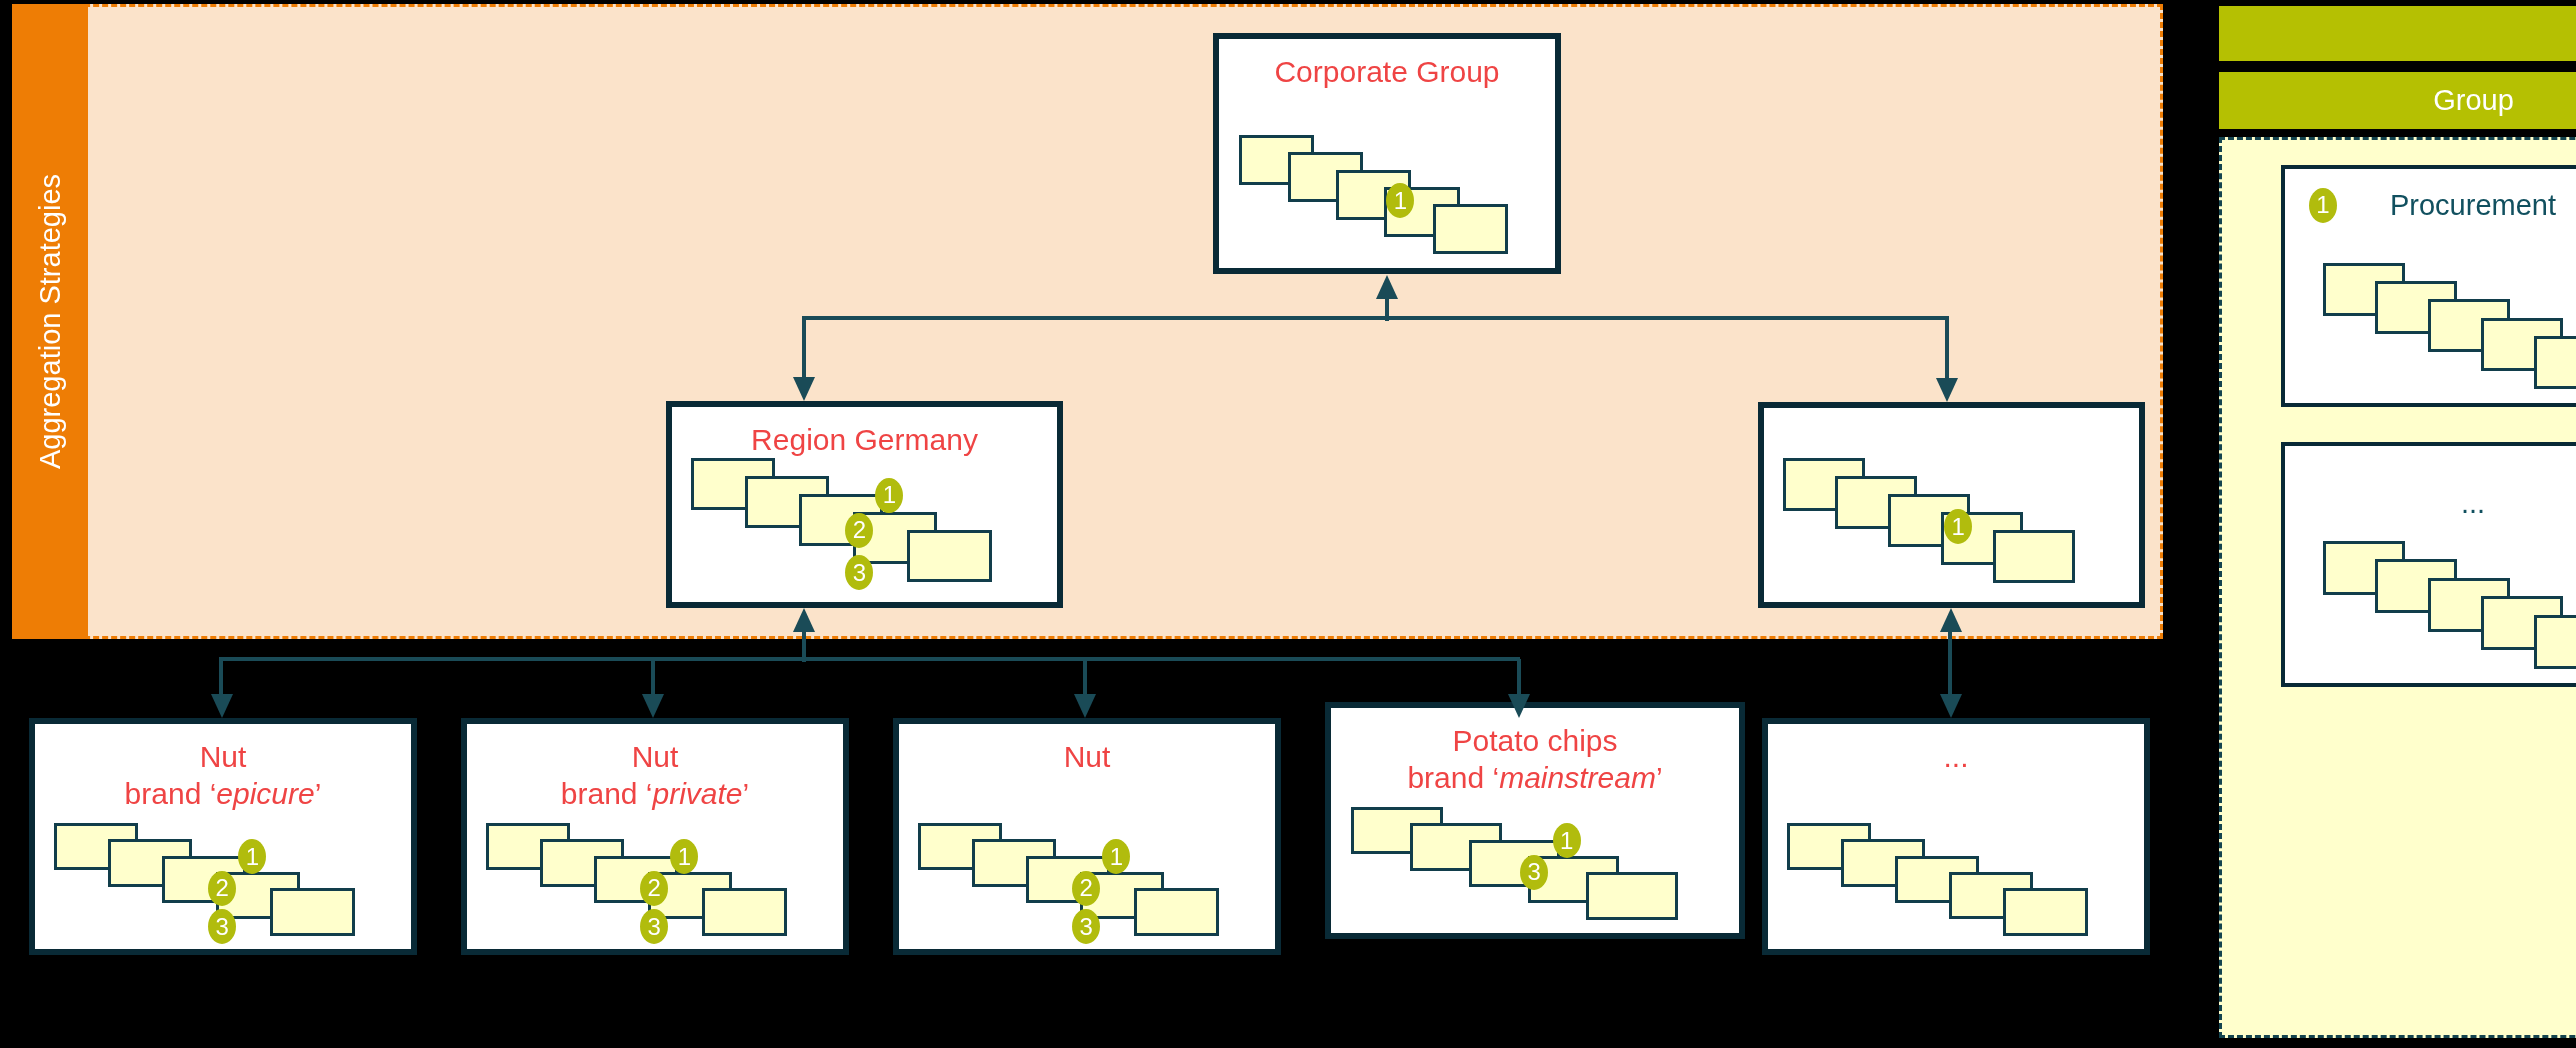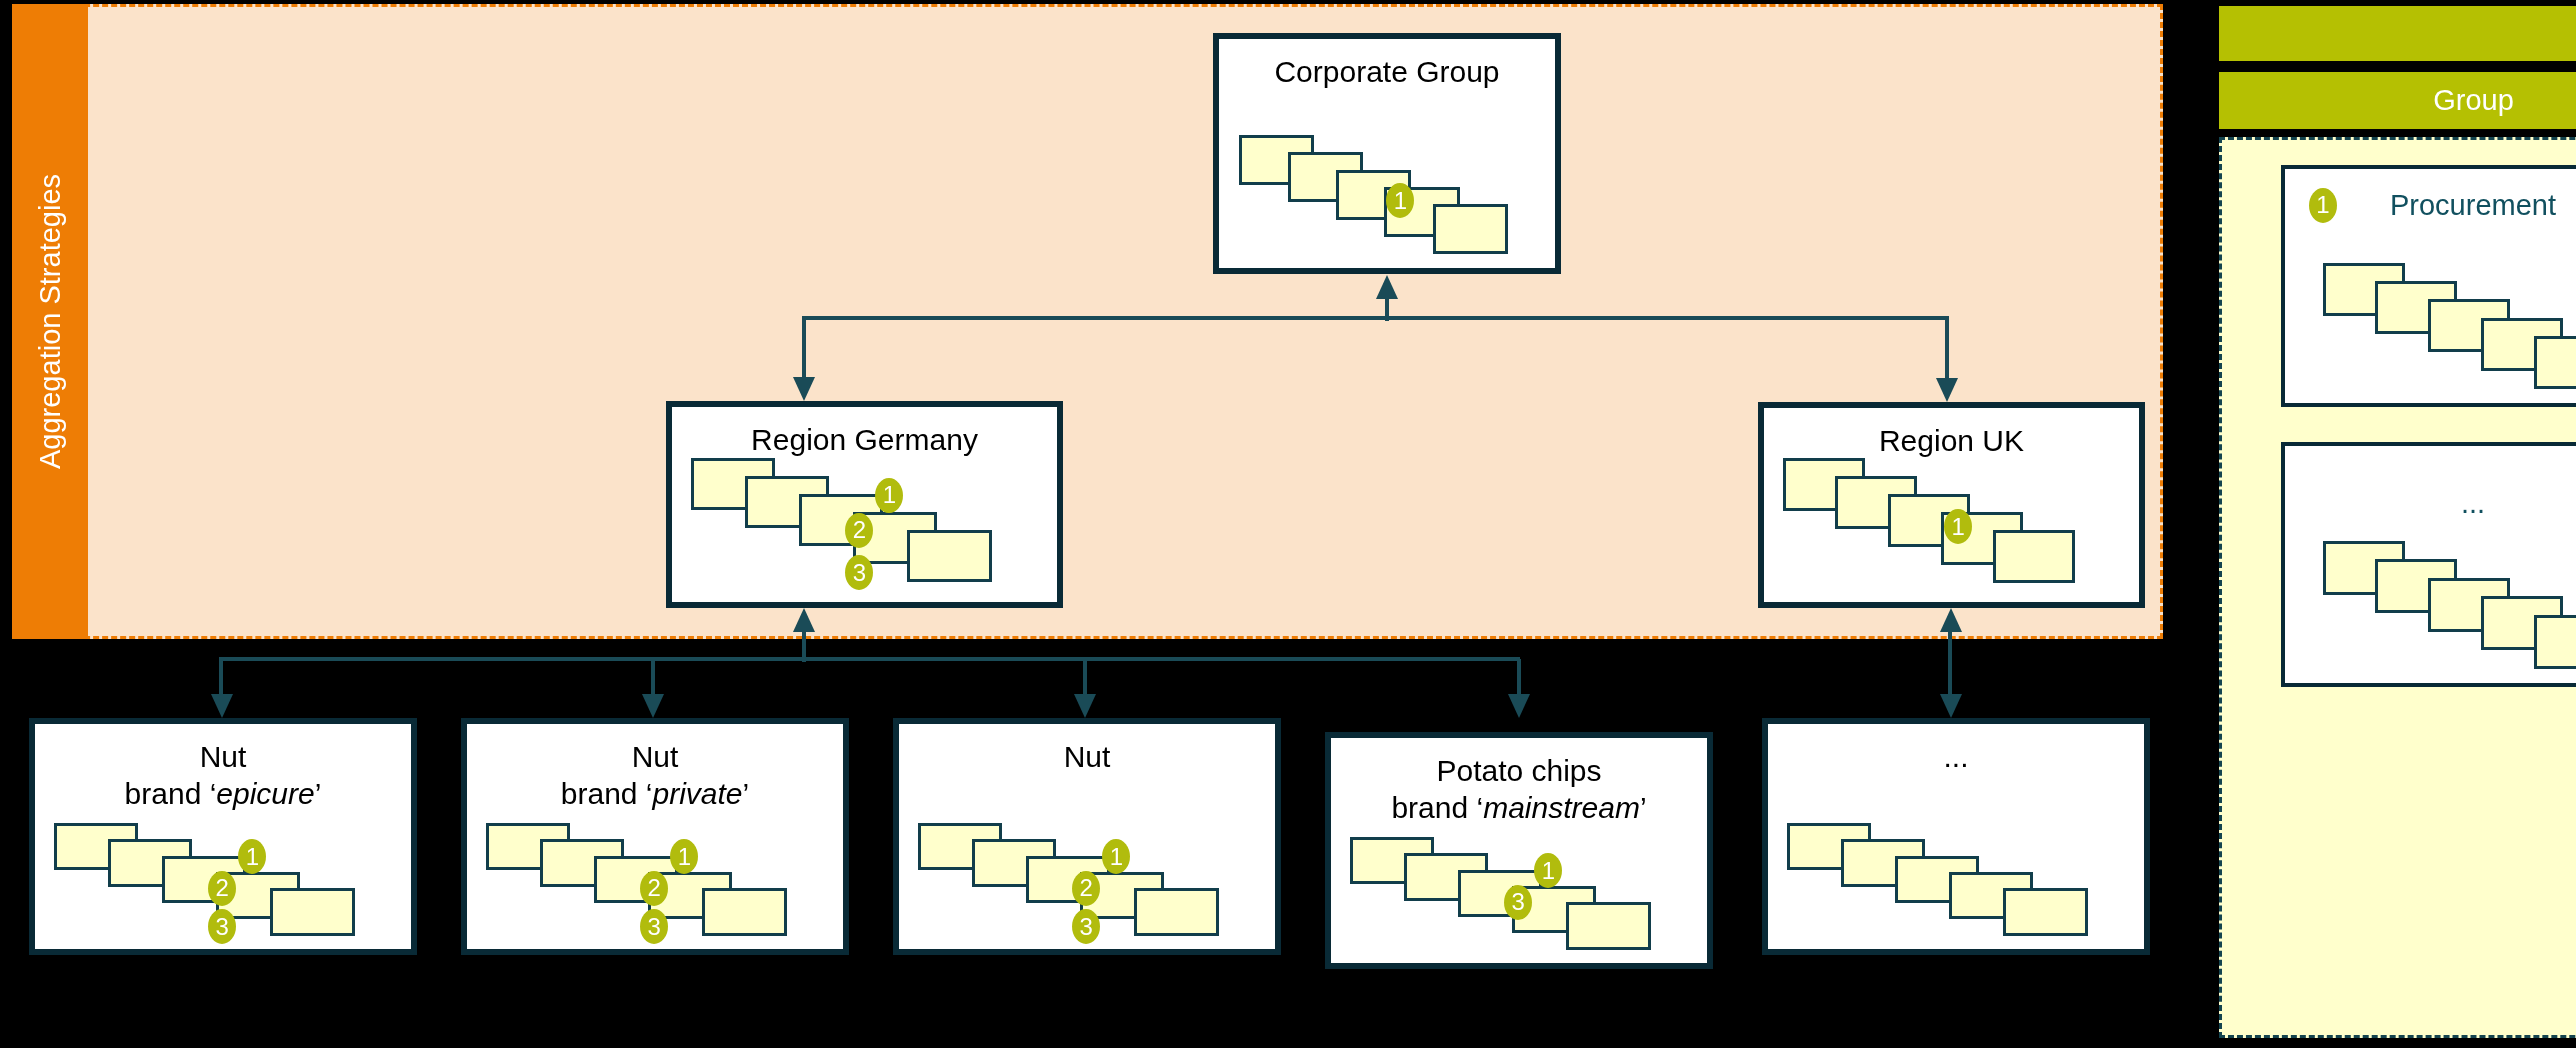--- a/index.html
+++ b/index.html
@@ -19,21 +19,21 @@
            border-top:3.1px solid #02141b;box-sizing:border-box;
            display:flex;align-items:center;justify-content:center;color:#fff;font-size:30px;}
 
   .fn-header{position:absolute;background:#B5C002;display:flex;align-items:center;
              justify-content:center;color:#fff;font-size:29px;}
   .fn-panel{position:absolute;background:#FFFFCC;border:3.1px dashed #14444F;box-sizing:border-box;}
 
   
   .sbox{position:absolute;background:#fff;border:6.2px solid #092A36;box-sizing:border-box;}
   .fbox{position:absolute;background:#fff;border:4.6px solid #092A36;box-sizing:border-box;}
-  .sbox-title{margin-top:14.4px;text-align:center;color:#000000;font-size:30px;line-height:37px;}
+  .sbox-title{margin-top:14.4px;text-align:center;color:#ef4444;font-size:30px;line-height:37px;}
   .fn-title{position:relative;text-align:center;color:#11505F;font-size:29px;line-height:34px;padding-top:18.5px;}
   .fn-title.deep{padding-top:40px;}
   .badge-side{position:absolute;left:24px;top:18.5px;}
   .badge-inline{display:inline-flex;width:28px;height:35px;border-radius:50%;background:#B1BC0D;
                 color:#fff;font-size:24px;align-items:center;justify-content:center;
                 vertical-align:middle;margin-right:7.2px;}
 
   
   .cascade{position:absolute;}
   .note{position:absolute;width:28%;height:42%;background:#FFFFCC;
@@ -87,23 +87,20 @@
         <div class="note" style="left: 36%; top: 29%;"></div>
         <div class="note" style="left: 54%; top: 43.5%;"></div>
         <div class="note" style="left: 72%; top: 58%;"></div>
         <div class="badge" style="left: 66%; top: 30%;">1</div>
         <div class="badge" style="left: 56%; top: 58%;">2</div>
         <div class="badge" style="left: 56%; top: 92%;">3</div>
       </div>
   </div>
 
   <div class="sbox" style="left:1758px;top:402px;width:387px;height:206px">
-    <div class="sbox-title">
-      <span>Region UK</span>
-    </div>
     <div class="cascade" style="left:5%;top:26%;width:78%;height:64%">
         <div class="note" style="left: 0%; top: 0%;"></div>
         <div class="note" style="left: 18%; top: 14.5%;"></div>
         <div class="note" style="left: 36%; top: 29%;"></div>
         <div class="note" style="left: 54%; top: 43.5%;"></div>
         <div class="note" style="left: 72%; top: 58%;"></div>
         <div class="badge" style="left: 60%; top: 55%;">1</div>
       </div>
   </div>
 
@@ -151,21 +148,21 @@
         <div class="note" style="left: 18%; top: 14.5%;"></div>
         <div class="note" style="left: 36%; top: 29%;"></div>
         <div class="note" style="left: 54%; top: 43.5%;"></div>
         <div class="note" style="left: 72%; top: 58%;"></div>
         <div class="badge" style="left: 66%; top: 30%;">1</div>
         <div class="badge" style="left: 56%; top: 58%;">2</div>
         <div class="badge" style="left: 56%; top: 92%;">3</div>
       </div>
   </div>
 
-  <div class="sbox" style="left:1325px;top:732px;width:388px;height:237px">
+  <div class="sbox" style="left:1325px;top:702px;width:420px;height:237px">
     <div class="sbox-title">
       <div>Potato chips</div>
       <div><span>brand ‘</span><i>mainstream</i><span>’</span></div>
     </div>
     <div class="cascade" style="left:5%;top:44%;width:80%;height:50%">
         <div class="note" style="left: 0%; top: 0%;"></div>
         <div class="note" style="left: 18%; top: 14.5%;"></div>
         <div class="note" style="left: 36%; top: 29%;"></div>
         <div class="note" style="left: 54%; top: 43.5%;"></div>
         <div class="note" style="left: 72%; top: 58%;"></div>

